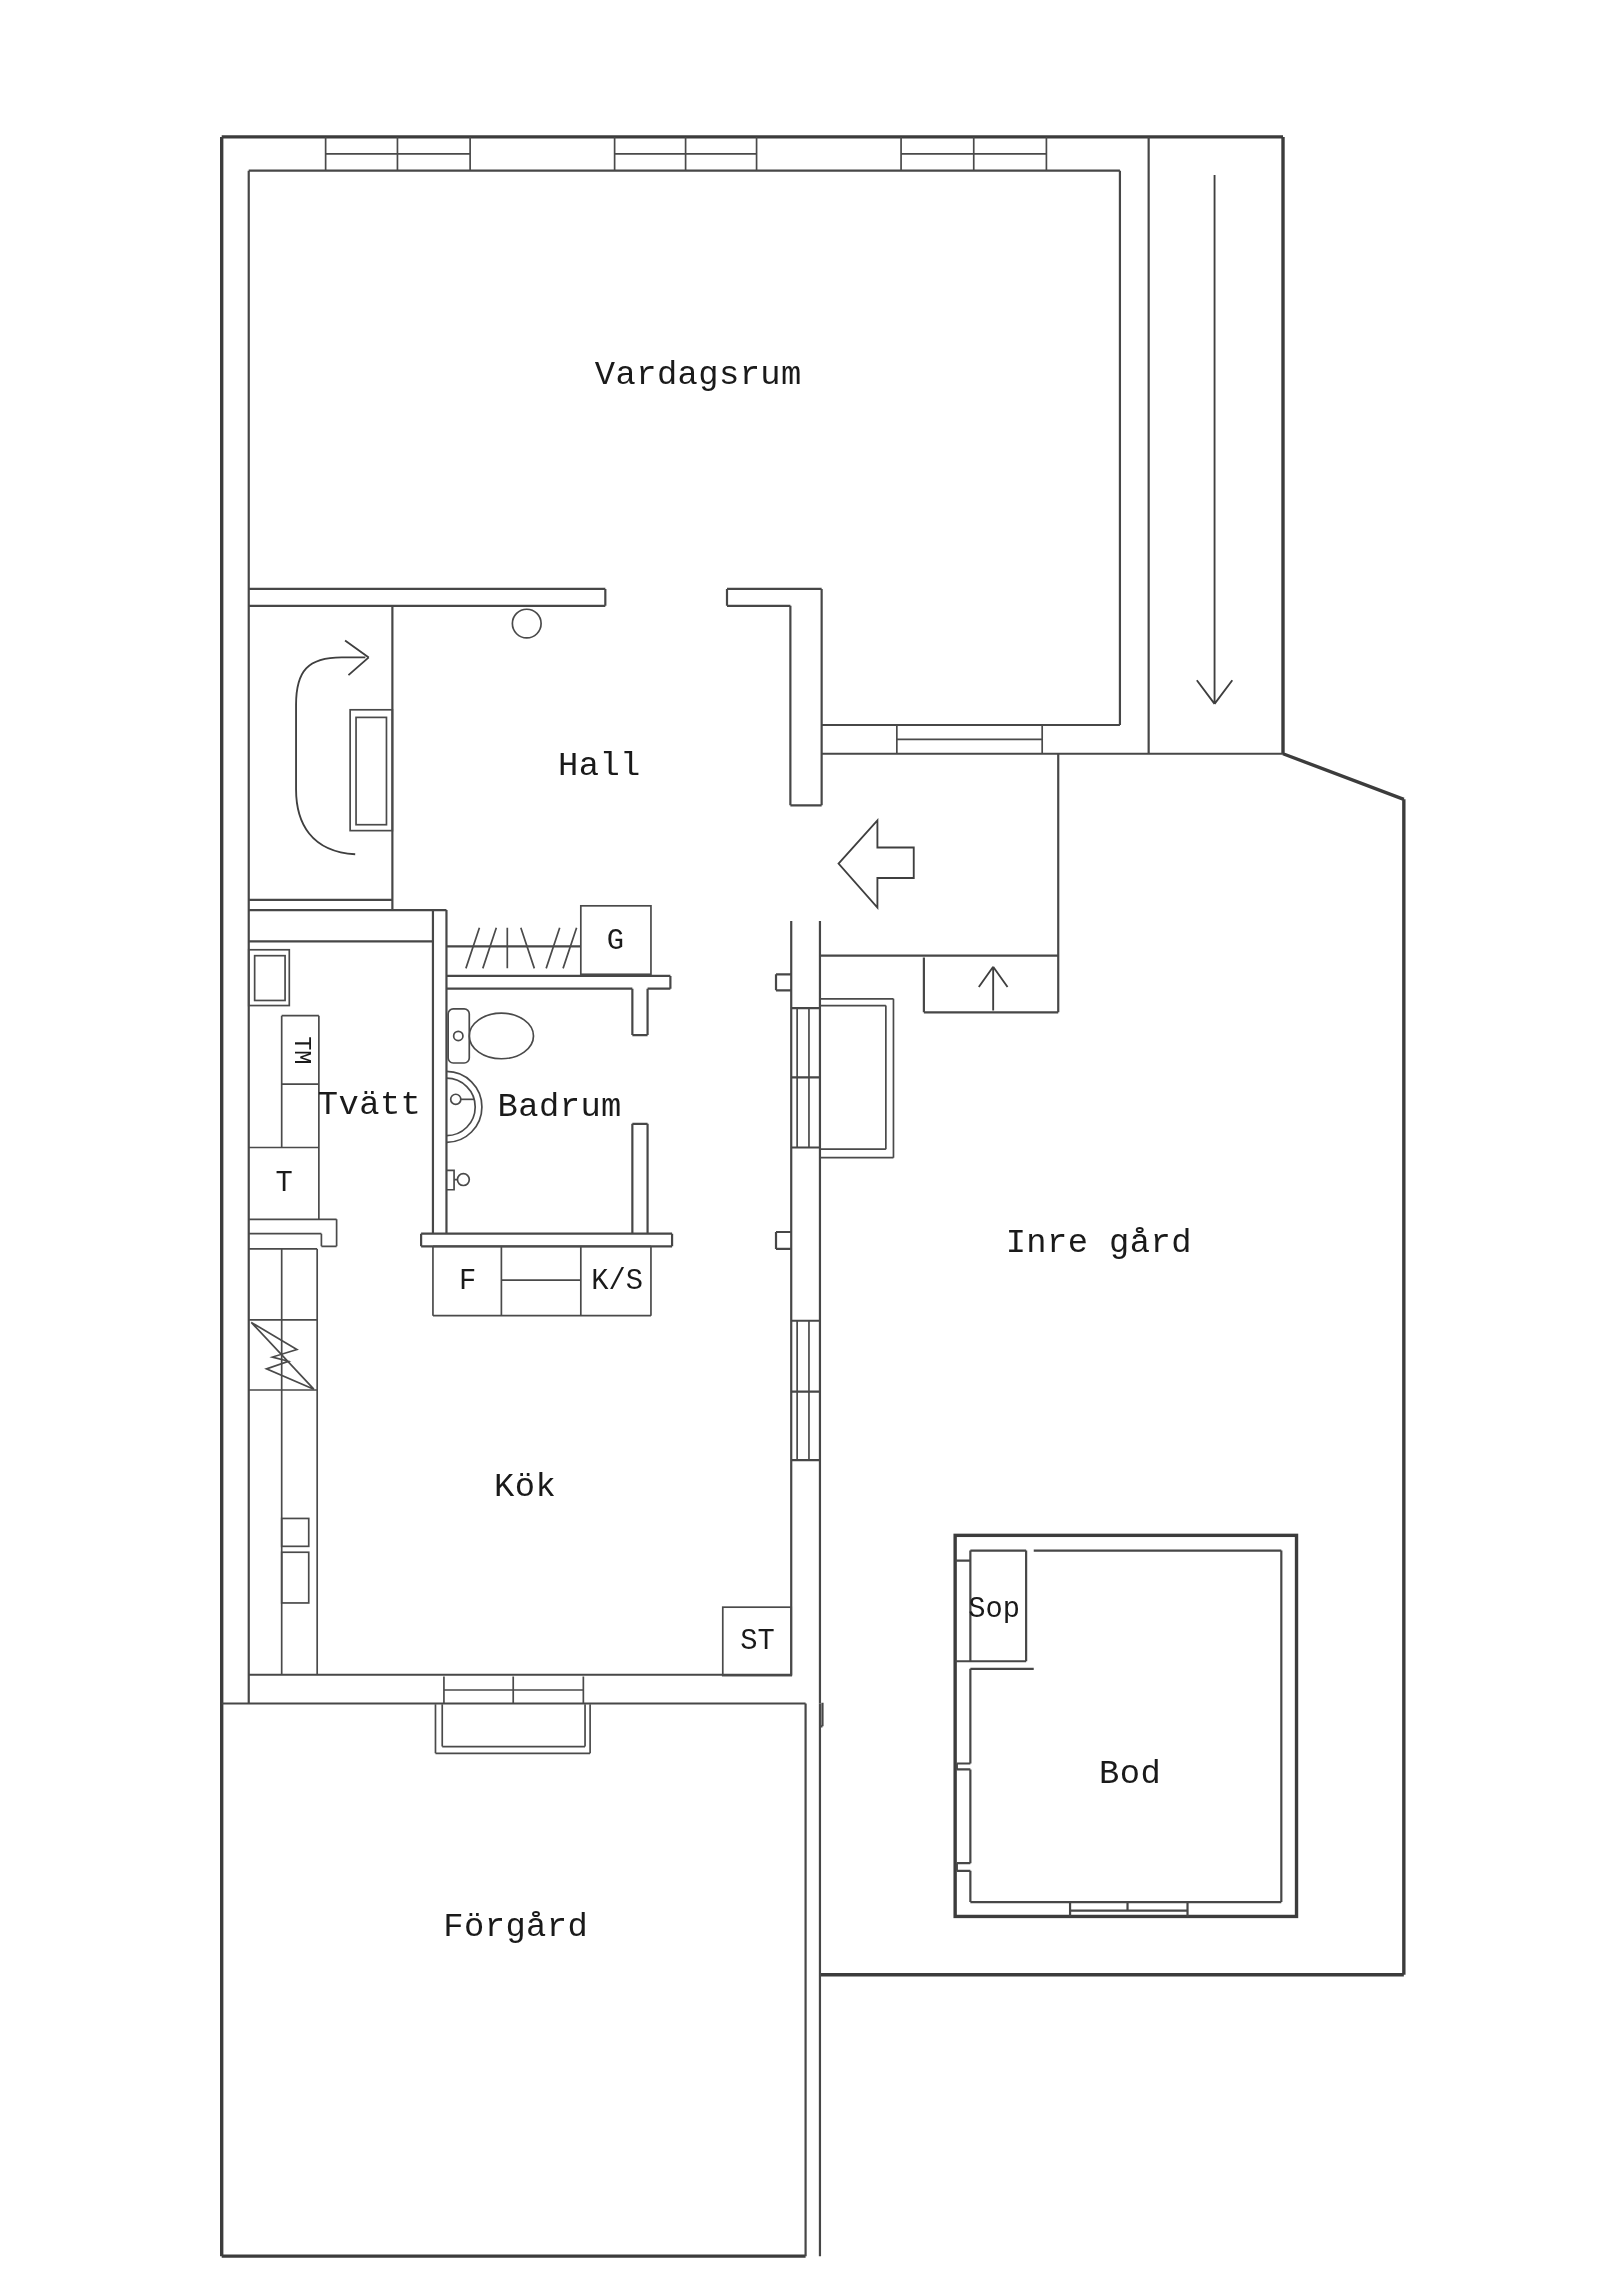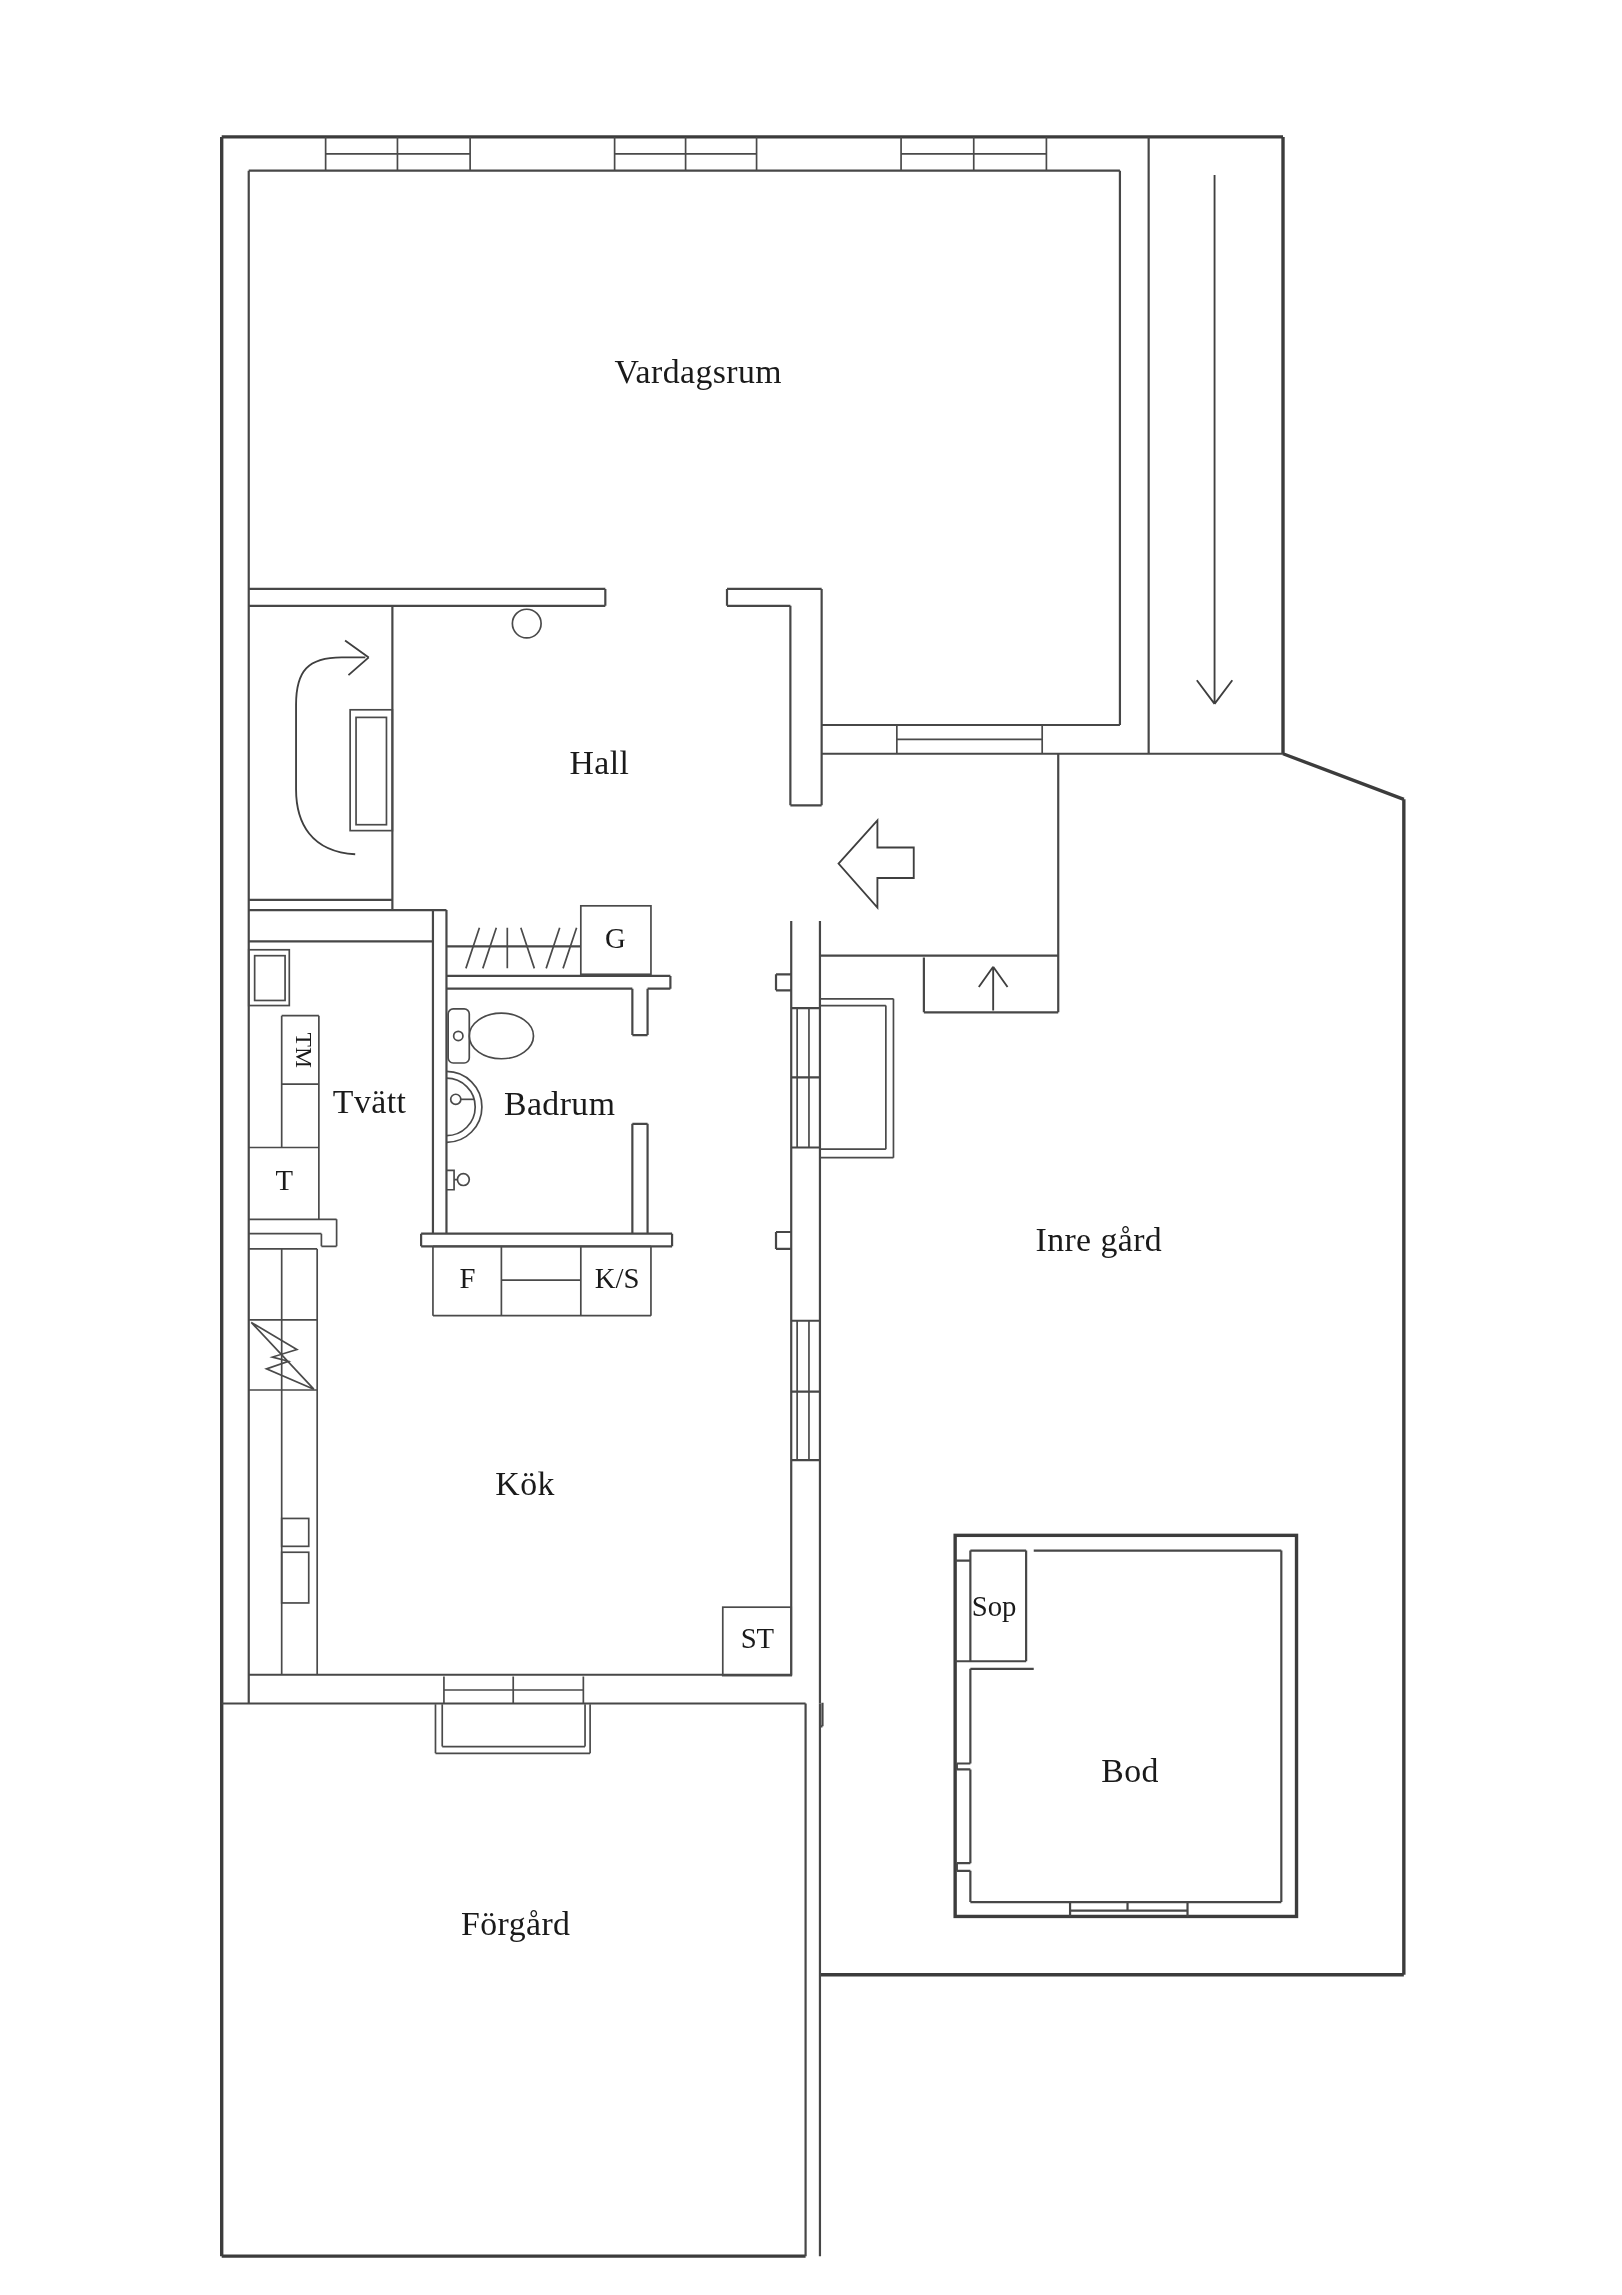--- a/index.html
+++ b/index.html
@@ -1,17 +1,17 @@
 <!DOCTYPE html>
 <html style="font-size:13.5px"><head>
 <meta charset="utf-8">
 <style>
   html,body{margin:0;padding:0;background:#ffffff;}
   body{width:1623px;height:2295px;font-family:"Liberation Serif", serif;}
-  .plan-wrap{width:1623px;height:2295px;position:relative;background:#ffffff;}
+  .plan-wrap{width:1623px;height:2295px;position:relative;background:#ffffff;font-family:Liberation Mono, monospace;}
   svg{display:block;}
   .wall      {fill:none;stroke:#3c3c3c;stroke-width:4;stroke-linecap:butt;stroke-linejoin:miter;}
   .wall-thin {fill:none;stroke:#474747;stroke-width:2.6;stroke-linecap:butt;}
   .fixture   {fill:none;stroke:#4a4a4a;stroke-width:2;stroke-linecap:butt;}
   .symbol    {fill:none;stroke:#3f3f3f;stroke-width:2.2;stroke-linecap:butt;}
   .room-label{fill:#1a1a1a;font-size:40px;letter-spacing:0.5px;}
   .sub-label {fill:#1a1a1a;font-size:34px;}
   .tm-label  {fill:#1a1a1a;font-size:28px;}
   text{text-anchor:middle;dominant-baseline:middle;}
 </style>

